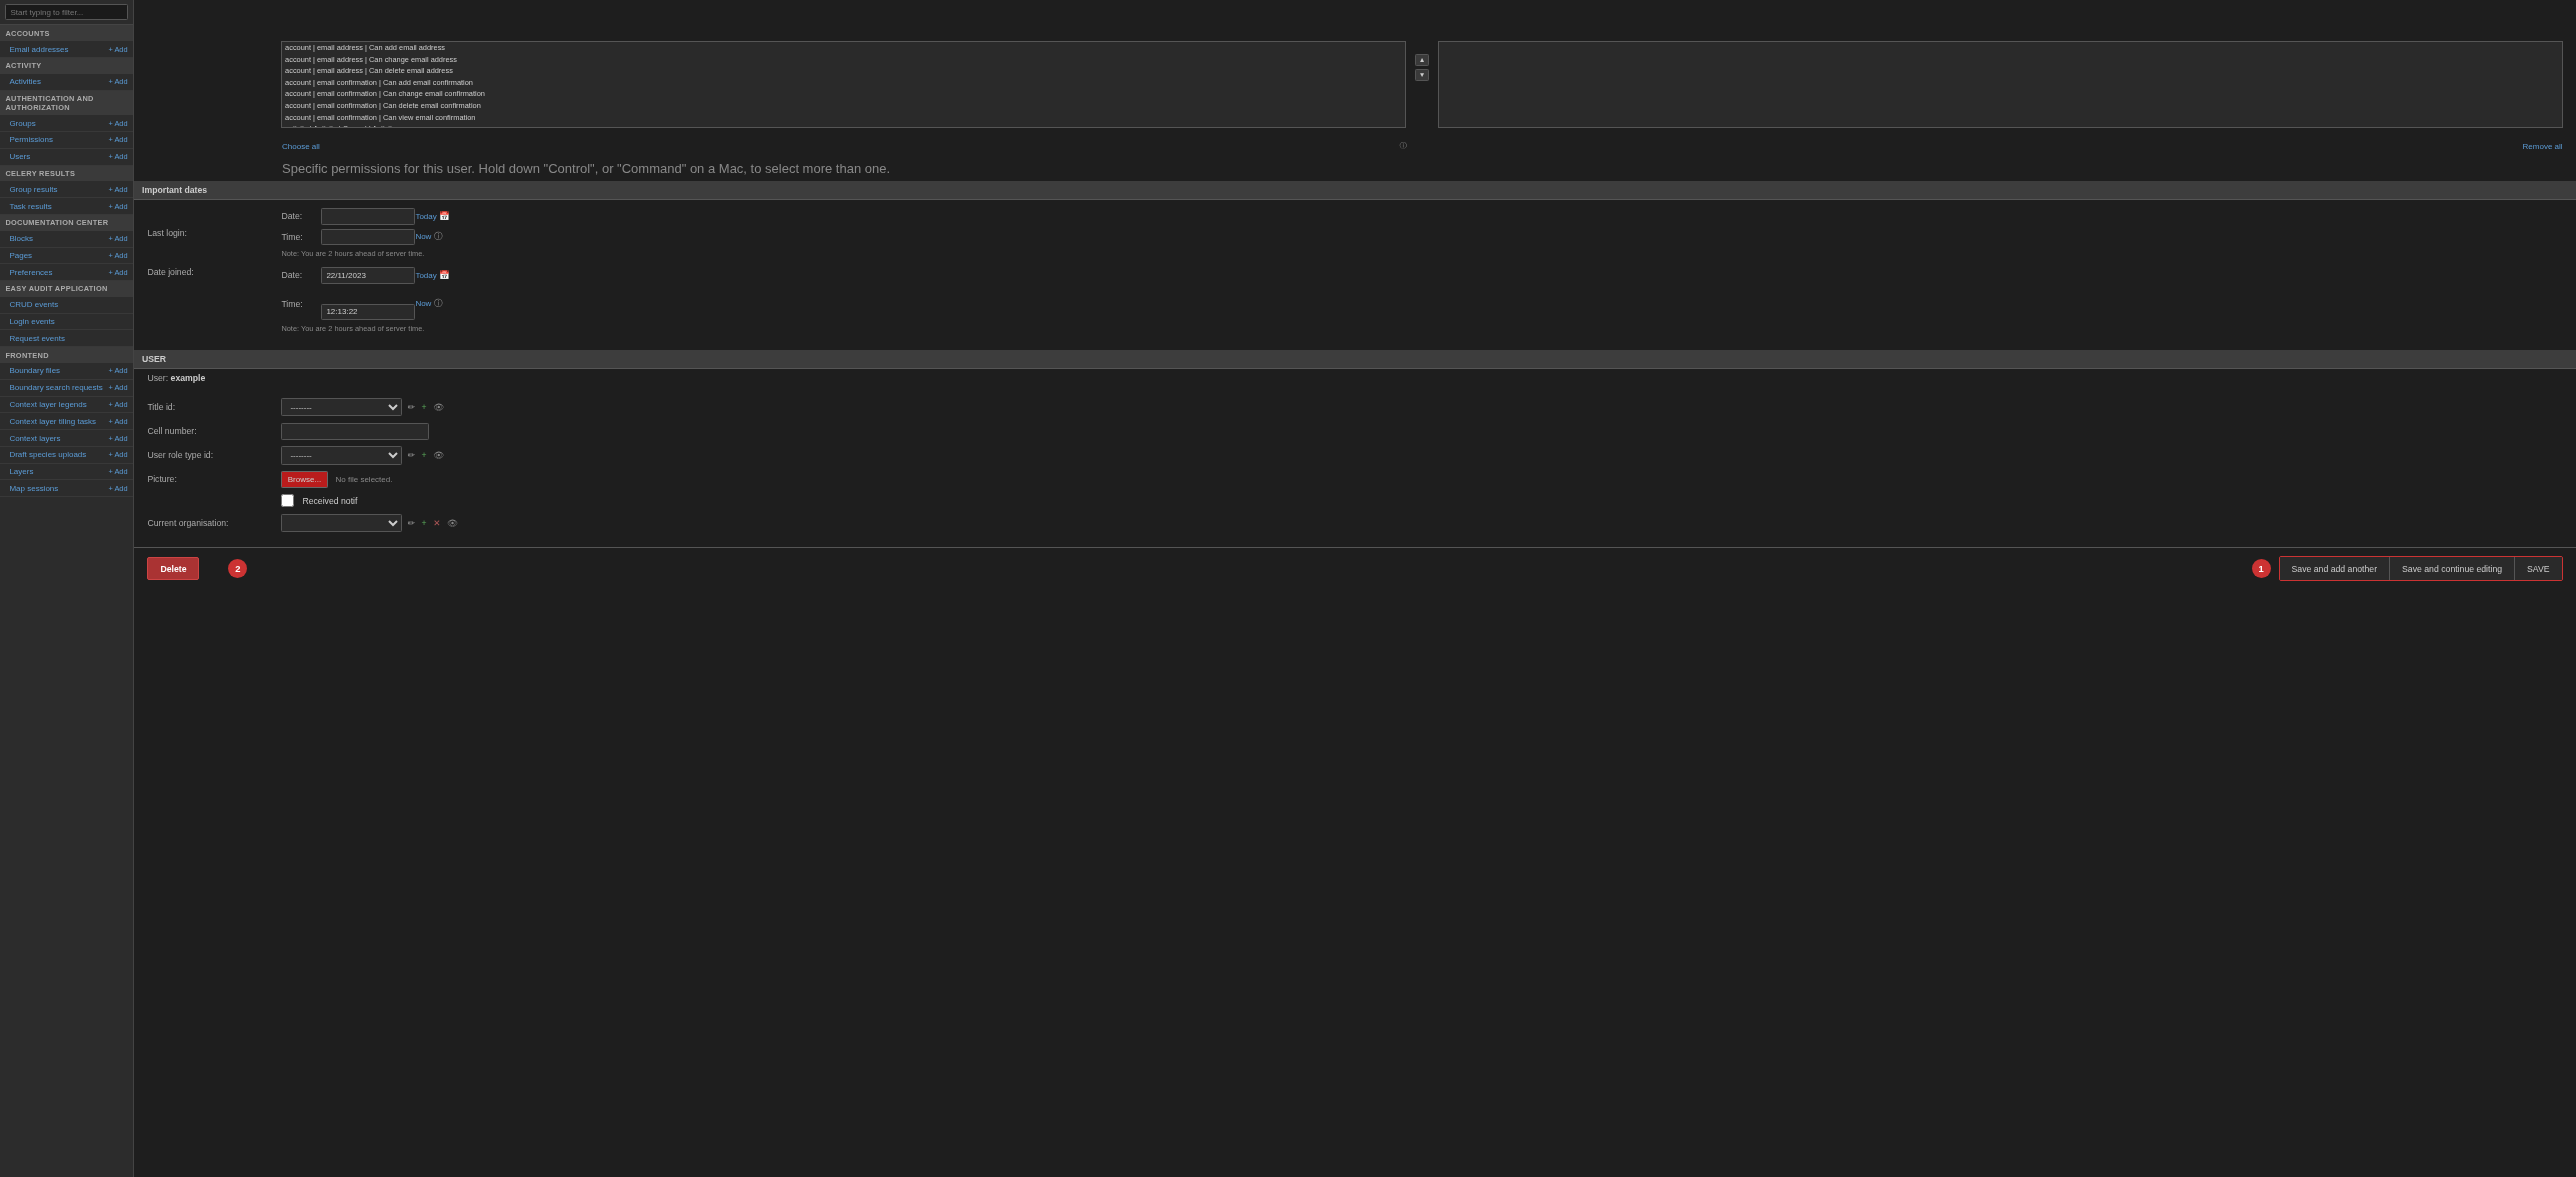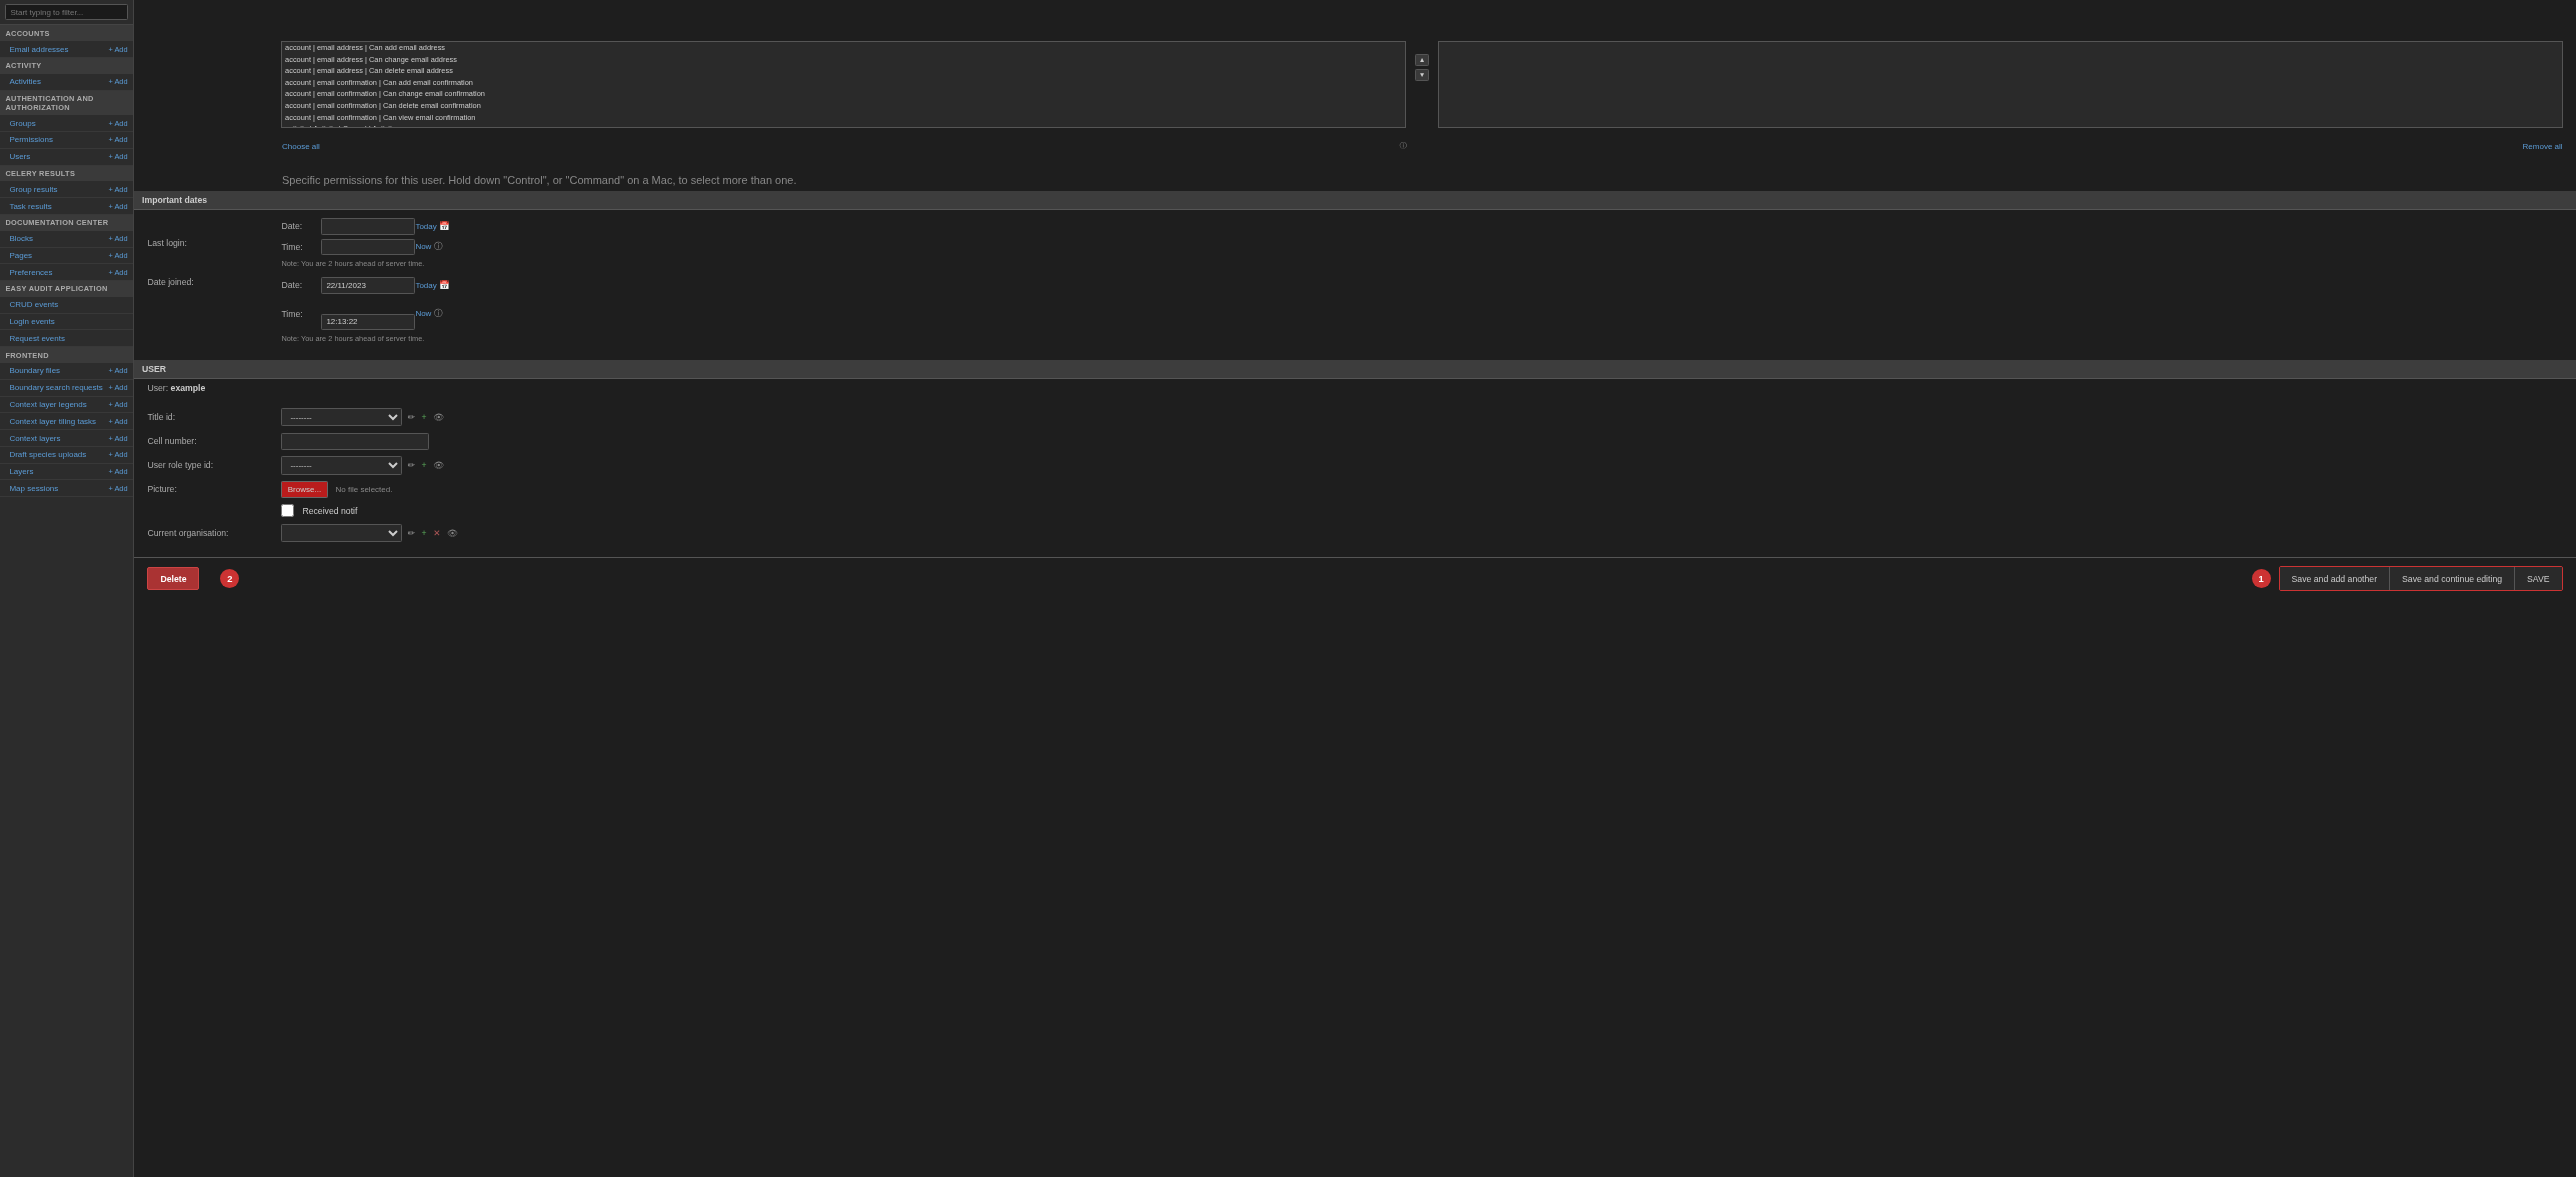--- a/index.html
+++ b/index.html
@@ -94,23 +94,23 @@
     .remove-all-btn {
       background: none;
       border: none;
       color: #5b9bd5;
       cursor: pointer;
       font-size: 8px;
       padding-left: 36px;
     }
 
     .permissions-hint {
-      font-size: 11px;
+      font-size: 13px;
       color: #888;
-      margin-top: 20px;
+      margin-top: 7px;
     }
 
     
     .section-header {
       background: #3d3d3d;
       padding: 4px 8px;
       font-size: 8.7px;
       font-weight: bold;
       color: #ccc;
       border-bottom: 0.7px solid #555;
@@ -663,21 +663,21 @@
         <button class="icon-btn icon-edit">✏</button>
         <button class="icon-btn icon-add">+</button>
         <button class="icon-btn icon-remove">✕</button>
         <button class="icon-btn icon-view">👁</button>
       </div>
     </div>
 
   </div>
 
   <div id="bottom-bar">
-    <div style="display:flex; align-items:center; gap:13px;">
+    <div style="display:flex; align-items:center; gap:21px;">
       <button class="delete-btn">Delete</button>
       <span class="step-badge">2</span>
     </div>
     <div class="right-group">
       <span class="step-badge-right">1</span>
       <div class="save-btns-group">
         <button class="save-btn">Save and add another</button>
         <button class="save-btn">Save and continue editing</button>
         <button class="save-btn-primary">SAVE</button>
       </div>

